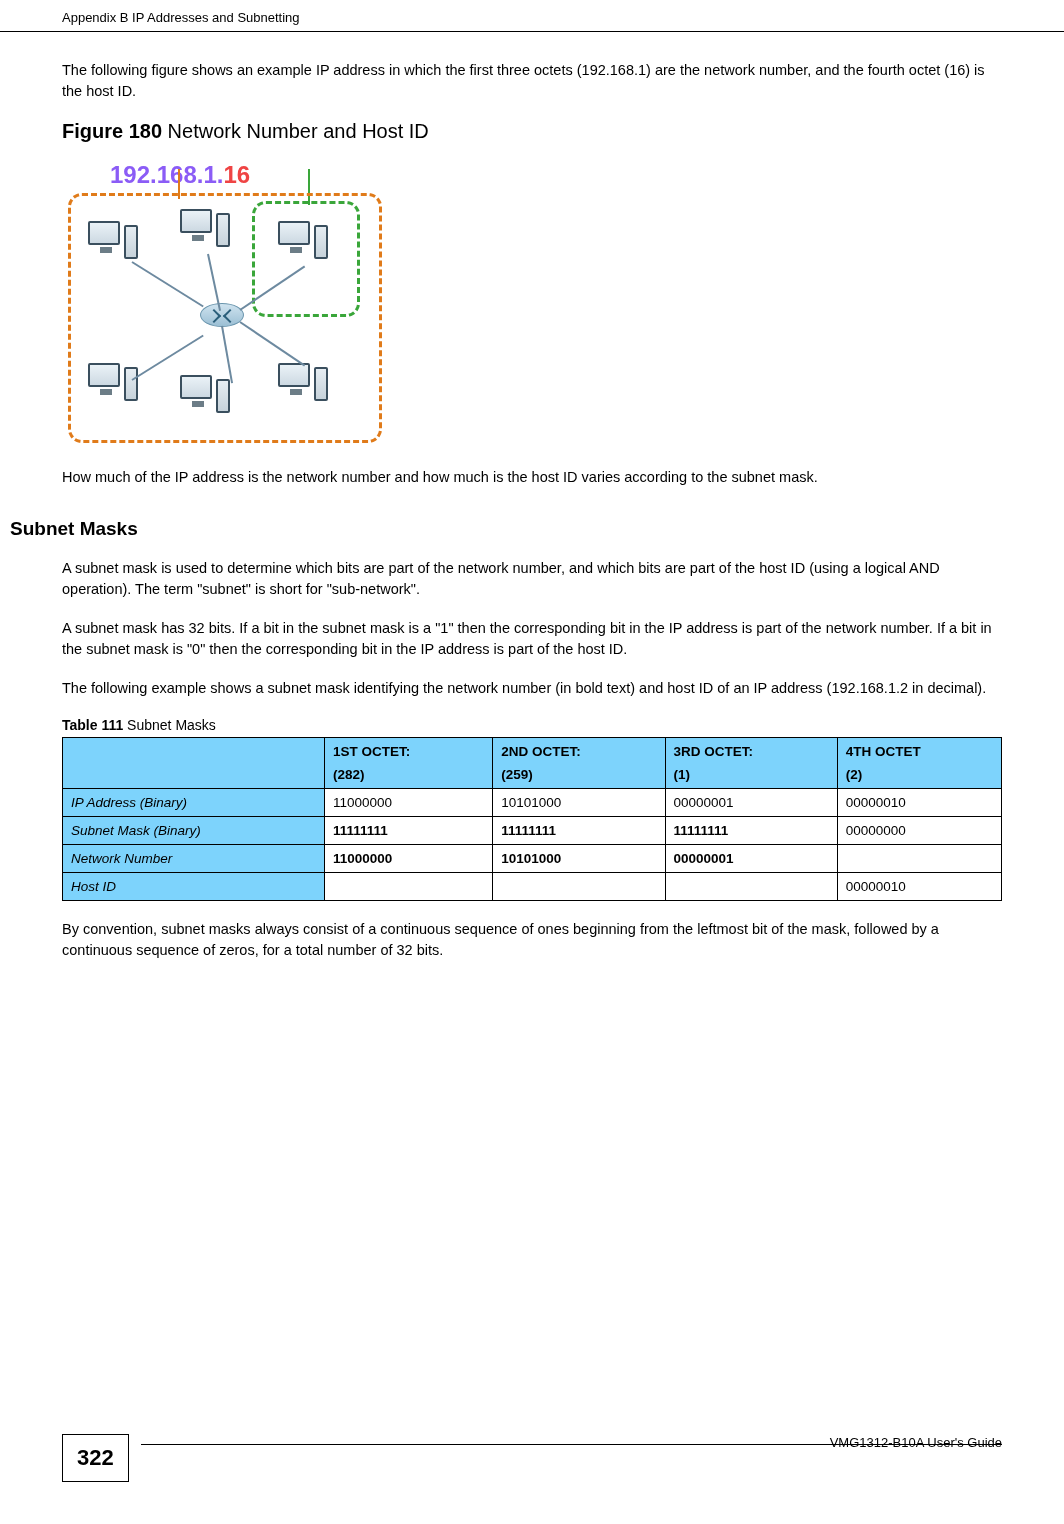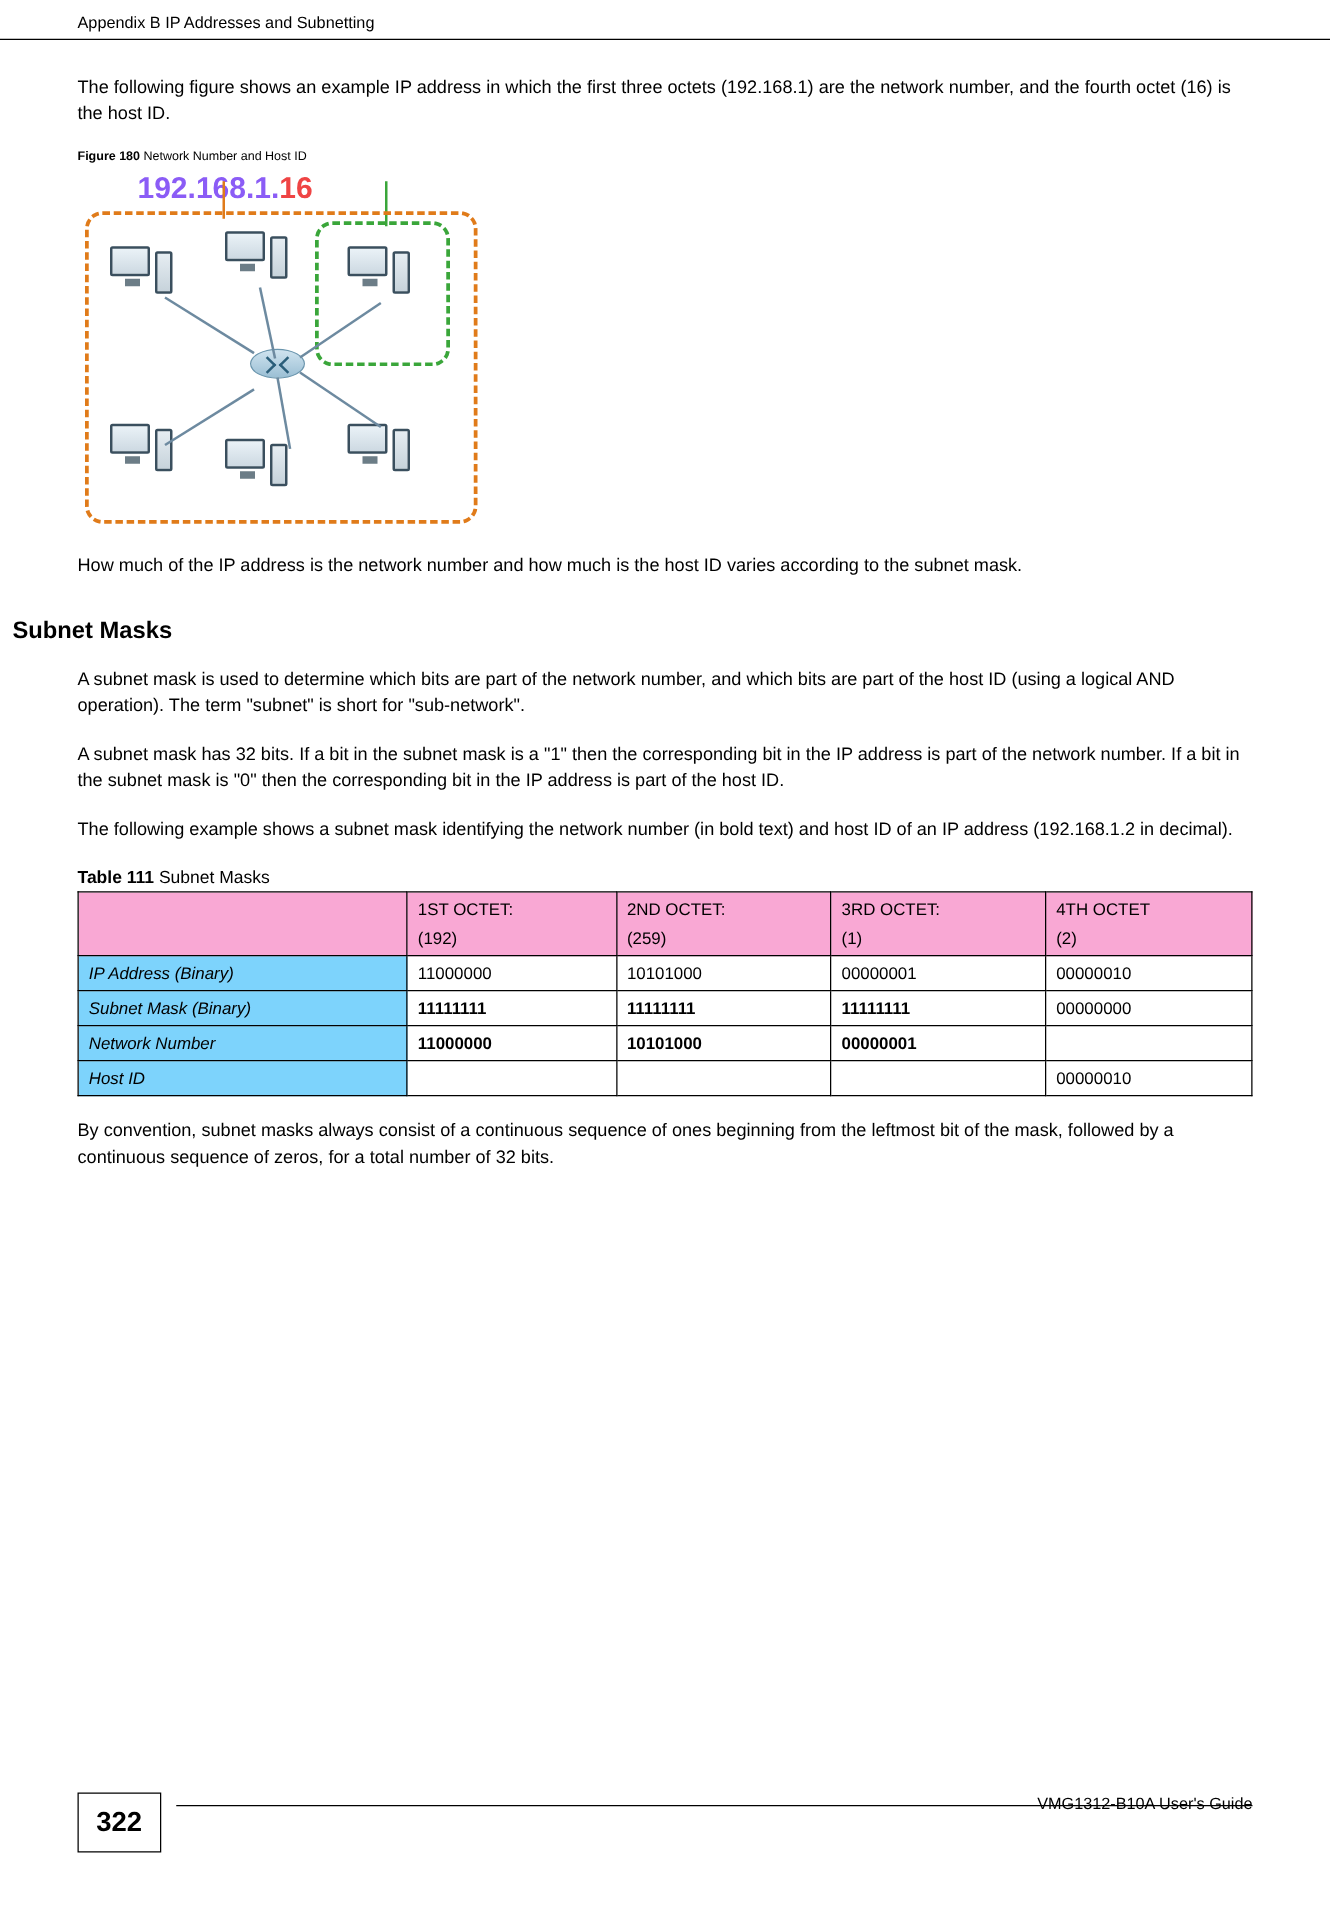--- a/index.html
+++ b/index.html
@@ -22,22 +22,22 @@
     }
     .content {
       padding: 0 62px;
     }
     .body-text {
       font-size: 14.5px;
       line-height: 1.45;
       margin-bottom: 18px;
     }
     .figure-caption {
-      font-size: 10px;
-      margin-bottom: 6px;
+      font-size: 20px;
+      margin-bottom: 18px;
     }
     .figure-caption .bold { font-weight: bold; }
     .figure-area {
       margin-bottom: 18px;
     }
     .figure-ip {
       font-size: 24px;
       font-weight: bold;
       margin-left: 48px;
       margin-bottom: 2px;
@@ -144,22 +144,22 @@
       width: 100%;
       font-size: 13.5px;
     }
     table.subnet th, table.subnet td {
       border: 1px solid #000;
       padding: 6px 8px;
       vertical-align: top;
       text-align: left;
     }
     table.subnet th {
-      background: #f9a8d4;
-      font-weight: normal;
+      background: #7dd3fc;
+      font-weight: bold;
     }
     table.subnet td.rowlabel {
       background: #7dd3fc;
       font-style: italic;
     }
     .bold { font-weight: bold; }
     .page-footer {
       position: absolute;
       bottom: 42px;
       left: 62px;
@@ -260,21 +260,21 @@
     <span class="bold">Table 111</span><span>   Subnet Masks</span>
   </p>
 
   <table class="subnet">
     <thead>
       <tr>
         <th></th>
         <th>
           <div>1ST OCTET:</div>
           <div style="height:8px"></div>
-          <div>(192)</div>
+          <div>(282)</div>
         </th>
         <th>
           <div>2ND OCTET:</div>
           <div style="height:8px"></div>
           <div>(259)</div>
         </th>
         <th>
           <div>3RD OCTET:</div>
           <div style="height:8px"></div>
           <div>(1)</div>

